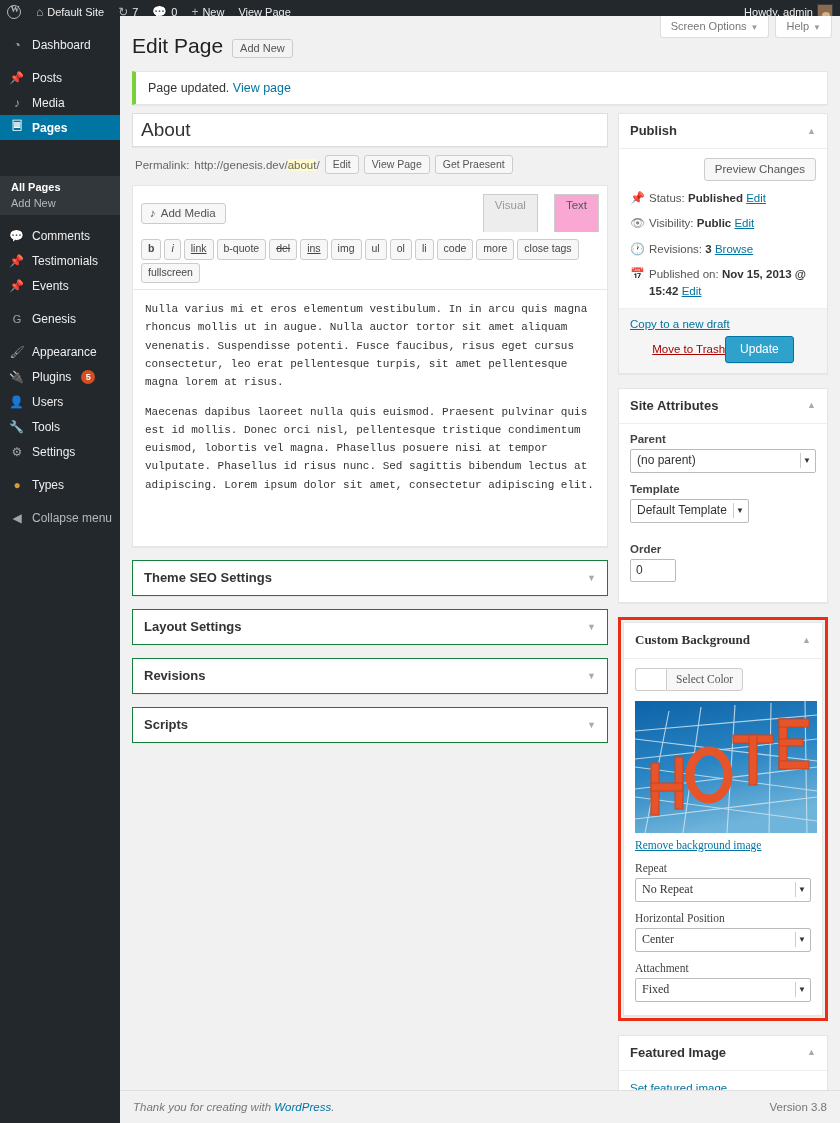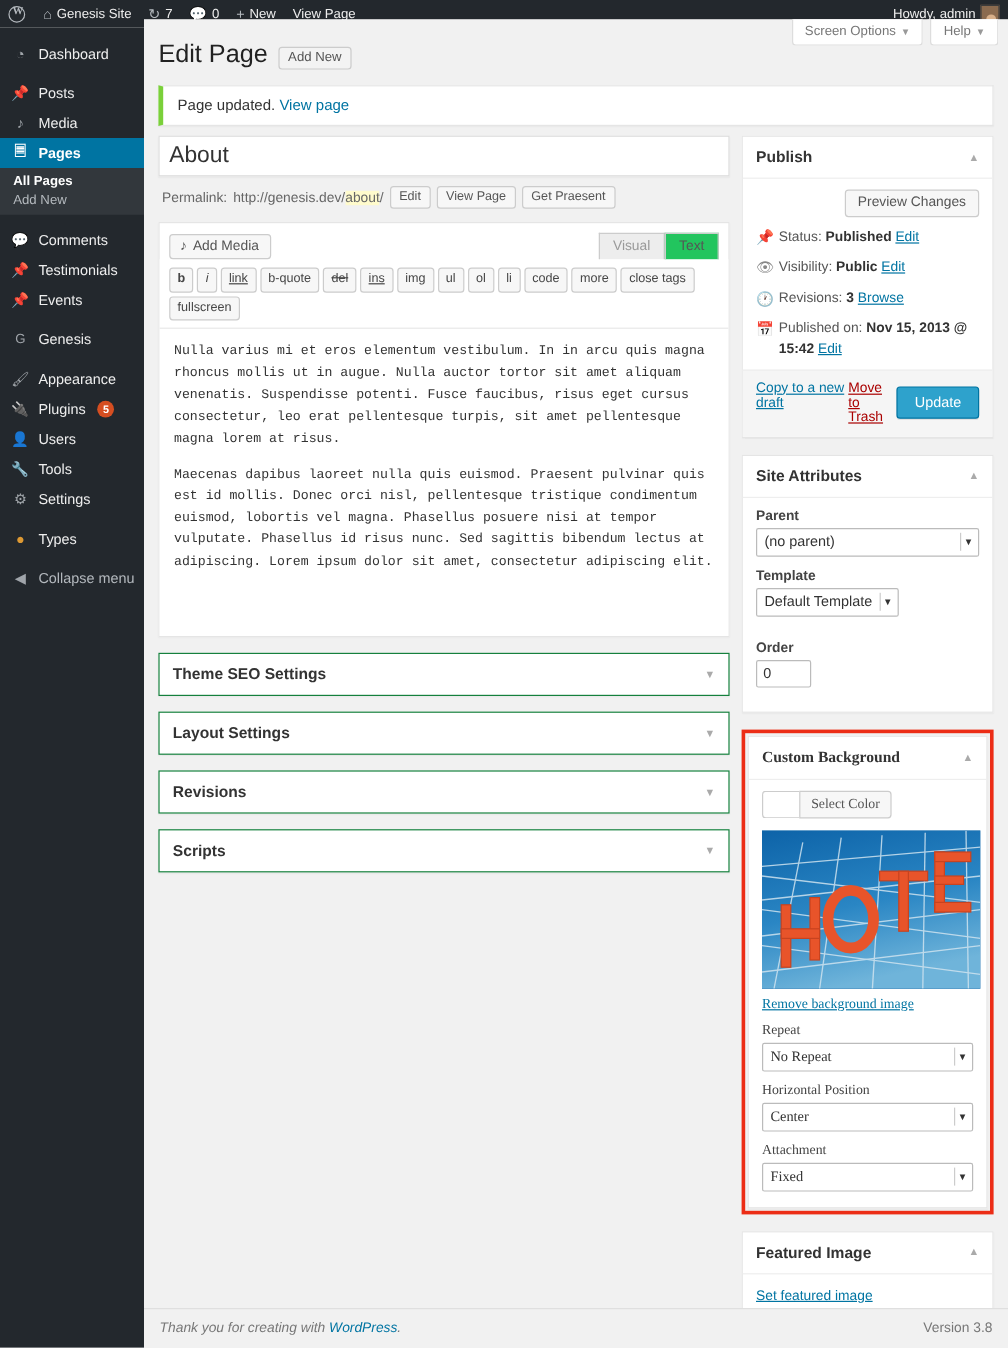--- a/index.html
+++ b/index.html
@@ -60,21 +60,21 @@
   }
   .menu-item.current {
     background:#0074a2; color:#fff; font-weight:bold;
   }
   .menu-item.current .mi-ico { color:#fff; }
   .menu-item.current::after {
     content:""; position:absolute; right:-8px; top:6px;
     border-top:6px solid transparent; border-bottom:6px solid transparent;
     border-left:8px solid #f1f1f1;
   }
-  .submenu { background:#32373c; padding:3px 0 4px 0; }
+  .submenu { background:#32373c; padding:3px 0 4px 0;margin-top:36px; }
   .submenu .sub-item {
     display:block; padding:2px 0 2px 11px;
     font-size:11px; color:#b4b9be;
   }
   .submenu .sub-item.current { color:#fff; font-weight:bold; }
   .menu-gap { height:8px; }
   .badge-count {
     display:inline-block; min-width:14px; height:14px; line-height:14px;
     border-radius:7px; background:#d54e21; color:#fff;
     font-size:9px; font-weight:bold; text-align:center; padding:0 3px;
@@ -154,23 +154,23 @@
     padding:8px 8px 0 8px;
   }
   .add-media {
     display:flex; align-items:center; gap:5px;
     background:#f7f7f7; border:1px solid #ccc; border-radius:3px;
     padding:3px 9px 4px 8px; font-size:11.5px; color:#555;
   }
   .editor-tabs { display:flex; align-self:flex-end; }
   .ed-tab {
     border:1px solid #ccc; border-bottom:none; background:#ededed;
-    padding:4px 11px 5px 11px; font-size:11.5px; color:#999; margin-left:0;
-  }
-  .ed-tab.active { background:#22c55e; color:#555; }
+    padding:4px 11px 21px 11px; font-size:11.5px; color:#999; margin-left:16px;
+  }
+  .ed-tab.active { background:#f9a8d4; color:#555; }
   .qt-row {
     display:flex; gap:3px; flex-wrap:wrap;
     padding:7px 8px 6px 8px; background:#fff;
   }
   .qt-btn {
     background:#f7f7f7; border:1px solid #ccc; border-radius:3px;
     padding:2px 6px 3px 6px; font-size:10.5px; color:#464646; line-height:1.3;
   }
   .qt-btn.b { font-weight:bold; }
   .qt-btn.i { font-style:italic; }
@@ -226,21 +226,21 @@
     padding:4px 10px 5px 10px; font-size:11.5px; color:#555;
   }
   .pub-row {
     display:flex; align-items:flex-start; gap:6px;
     font-size:11.5px; color:#555; margin-bottom:8px; line-height:1.45;
   }
   .pub-row .pico { color:#888; font-size:12px; width:13px; flex:0 0 13px; text-align:center; }
   .pub-row b { color:#333; }
   .pub-row a { color:#0074a2; }
   .pub-actions {
-    display:flex; flex-direction:row; gap:0;
+    display:flex; flex-direction:column; gap:0;
     border-top:1px solid #eee; margin:0 -11px -11px -11px; padding:9px 11px 10px 11px;
     background:#f5f5f5;
   }
   .pub-actions .copy-draft { font-size:11.5px; color:#0074a2; margin-bottom:6px; }
   .pub-bottom { display:flex; align-items:center; justify-content:center; }
   .trash-link { font-size:11.5px; color:#a00; }
   .btn-primary {
     background:#2ea2cc; border:1px solid #0074a2; border-radius:3px;
     color:#fff; font-size:12px; padding:5px 14px 6px 14px;
     box-shadow:0 1px 0 rgba(0,0,0,.08);
@@ -301,21 +301,21 @@
 </style>
 </head>
 <body>
 
 <div id="adminbar">
   <div class="ab-item logo">
     <span class="wp-logo"></span>
   </div>
   <div class="ab-item">
     <span class="ico-home gl">⌂</span>
-    <span>Genesis Site</span>
+    <span>Default Site</span>
   </div>
   <div class="ab-item">
     <span class="ico-refresh gl">↻</span>
     <span>7</span>
   </div>
   <div class="ab-item">
     <span class="ico-comment gl">💬</span>
     <span>0</span>
   </div>
   <div class="ab-item">

